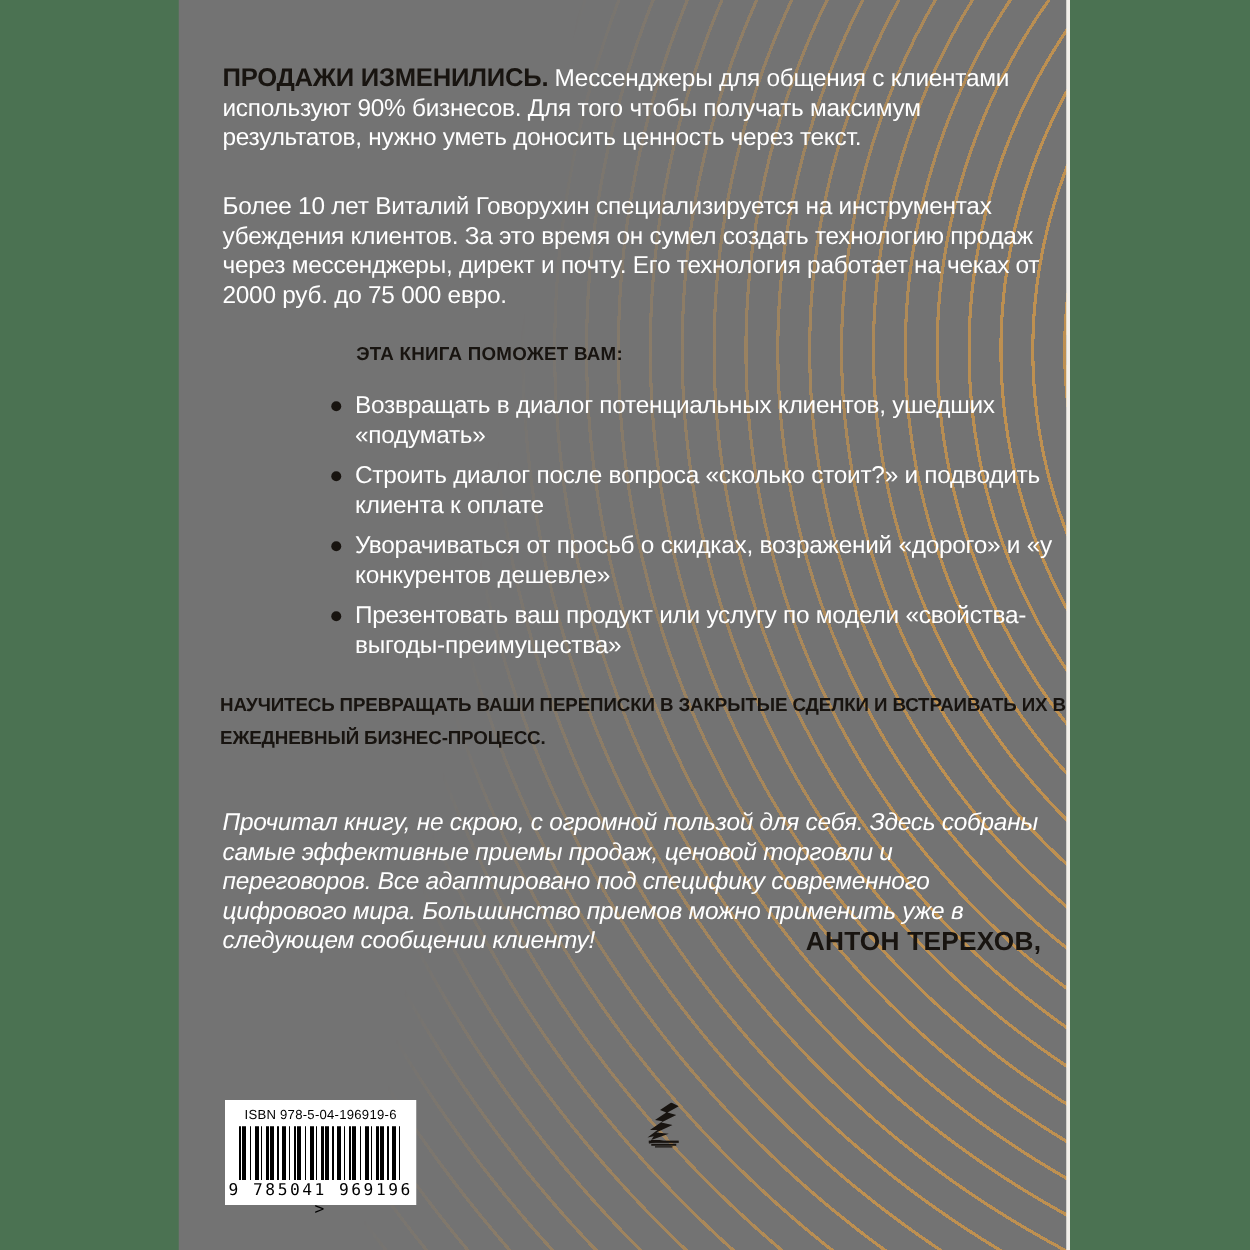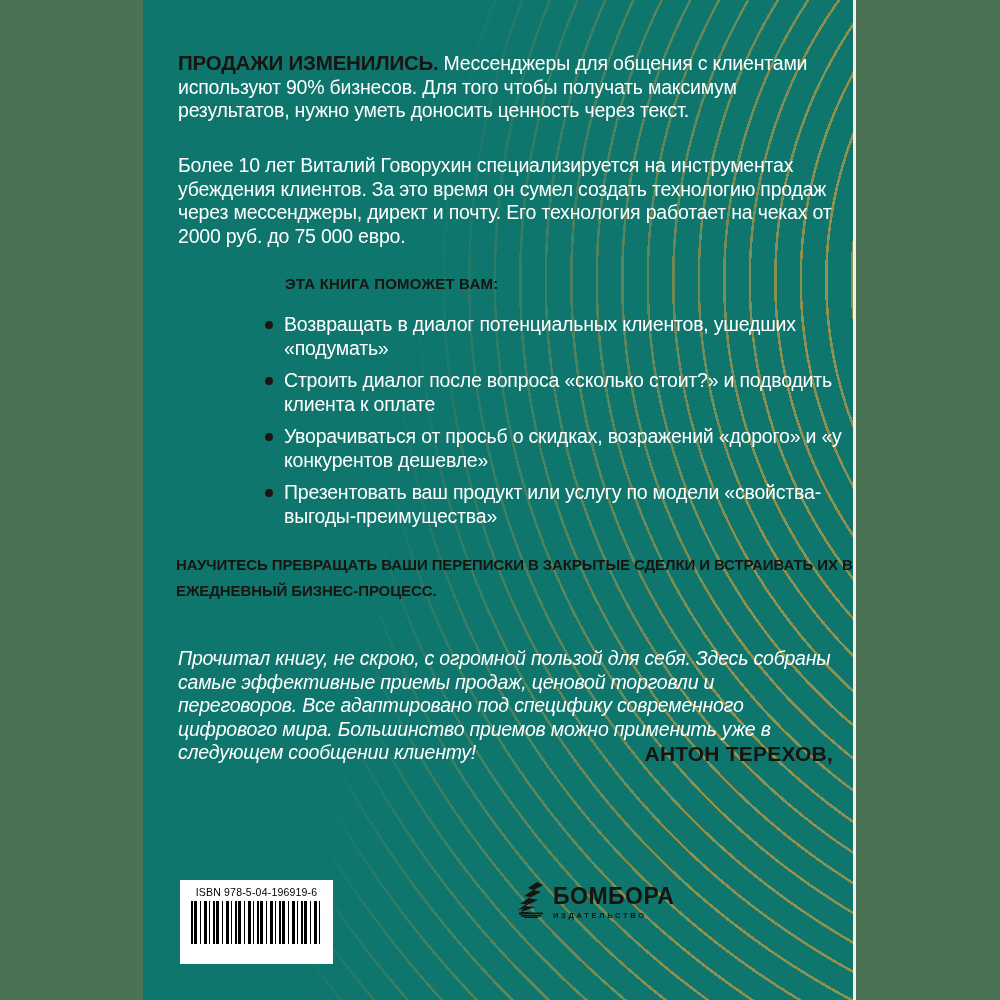--- a/index.html
+++ b/index.html
@@ -1,18 +1,18 @@
 <!DOCTYPE html>
 <html><head>
 <meta charset="utf-8">
 <style>
   html,body{margin:0;padding:0;}
   body{width:1000px;height:1000px;font-family:"Liberation Sans","DejaVu Sans",sans-serif;}
   .page{position:relative;width:1000px;height:1000px;background:#4b7252;overflow:hidden;}
-  .cover{position:absolute;left:143px;top:0;width:713px;height:1000px;background:#0f766e;overflow:hidden;}
+  .cover{position:absolute;left:143px;top:0;width:713px;height:1000px;background:#737373;overflow:hidden;}
   .cover-edge{position:absolute;left:853px;top:0;width:3px;height:1000px;background:#f2efe9;}
   .swirl{position:absolute;left:0;top:0;right:0;bottom:0;
     background:repeating-radial-gradient(circle at 1090px 280px,
       rgba(252,168,52,0) 0 23px, rgba(252,168,52,.55) 23px 25.5px);
     -webkit-mask-image:linear-gradient(100deg, transparent 36%, rgba(0,0,0,.55) 58%, #000 80%);
     mask-image:linear-gradient(100deg, transparent 36%, rgba(0,0,0,.55) 58%, #000 80%);
     pointer-events:none;}
   .blk{position:absolute;}
   .body-txt{color:#ffffff;font-size:19.5px;line-height:23.5px;letter-spacing:-0.2px;}
   .lead{color:#181410;font-weight:bold;font-size:20.5px;margin-right:5px;}
@@ -74,34 +74,31 @@
 
     <div class="blk promise">НАУЧИТЕСЬ ПРЕВРАЩАТЬ ВАШИ ПЕРЕПИСКИ В ЗАКРЫТЫЕ СДЕЛКИ И ВСТРАИВАТЬ ИХ В ЕЖЕДНЕВНЫЙ БИЗНЕС-ПРОЦЕСС.</div>
 
     <div class="blk quote body-txt">Прочитал книгу, не скрою, с огромной пользой для себя. Здесь собраны самые эффективные приемы продаж, ценовой торговли и переговоров. Все адаптировано под специфику современного цифрового мира. Большинство приемов можно применить уже в следующем сообщении клиенту!</div>
 
     <div class="blk t-author">АНТОН ТЕРЕХОВ,</div>
 
     <div class="blk barcode-box">
       <div class="isbn">ISBN 978-5-04-196919-6</div>
       <div class="bars"></div>
+      <div class="digits"><span>9 785041 969196</span> <span>&gt;</span></div>
     </div>
 
     <div class="blk publisher">
       <div class="logo-row">
         <svg class="logo-icon" viewBox="0 0 28 36">
           <g fill="#181410">
             <path d="M20 0 L26 3 L17 8 L24 10 L12 16 L21 18 L8 24 L18 25 L4 30 L14 30 L2 33 L6 27 L1 28 L9 22 L3 22 L13 15 L7 14 L16 8 L11 6 Z"></path>
             <rect x="2" y="30.5" width="24" height="1.8"></rect>
             <rect x="4" y="33" width="20" height="1.6"></rect>
             <rect x="7" y="35" width="14" height="1.4"></rect>
           </g>
         </svg>
-        <div>
-          <div class="logo-name">БОМБОРА</div>
-          <div class="logo-sub">ИЗДАТЕЛЬСТВО</div>
-        </div>
       </div>
     </div>
   </div>
 
   <div class="cover-edge"></div>
 </div>
 
 </body></html>

